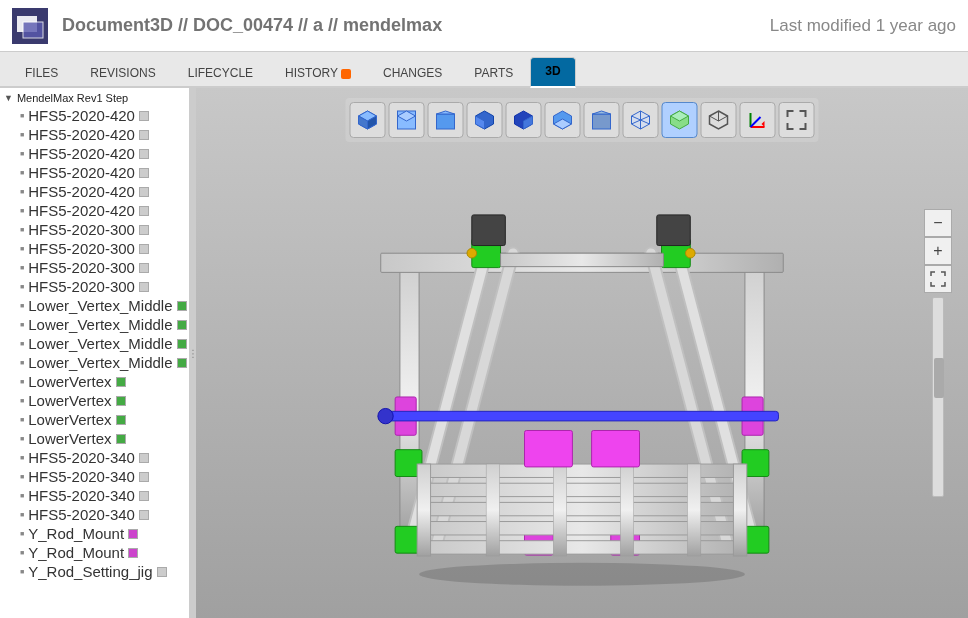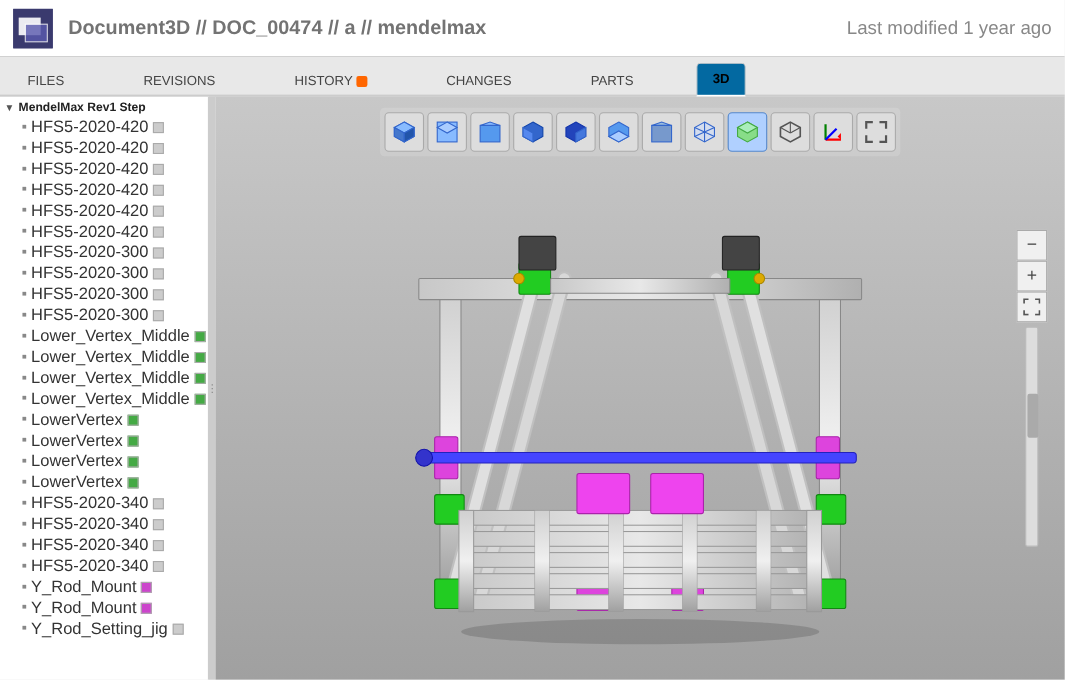--- a/index.html
+++ b/index.html
@@ -33,21 +33,20 @@
     }
 
     
     .tabs {
       display: flex;
       align-items: flex-end;
       background: #e8e8e8;
       border-bottom: 2px solid #ccc;
       padding: 0 10px;
       height: 36px;
-      gap: 40px;
     }
     .tab {
       padding: 6px 14px;
       font-size: 12px;
       color: #444;
       cursor: pointer;
       border: 1px solid transparent;
       border-bottom: none;
       border-radius: 4px 4px 0 0;
       margin-right: 2px;
@@ -97,21 +96,21 @@
     }
     .tree-content::-webkit-scrollbar { width: 8px; }
     .tree-content::-webkit-scrollbar-track { background: #f5f5f5; }
     .tree-content::-webkit-scrollbar-thumb { background: #bbb; border-radius: 4px; }
 
     .tree-root {
       display: flex;
       align-items: center;
       padding: 2px 4px;
       font-size: 11px;
-      font-weight: bold;
+      font-weight: normal;
       cursor: pointer;
       color: #222;
     }
     .tree-root::before {
       content: '▼';
       font-size: 9px;
       margin-right: 4px;
       color: #555;
     }
     .tree-item {
@@ -265,20 +264,21 @@
       <rect x="11" y="14" width="20" height="16" fill="#5a5aae" opacity="0.8" stroke="#fff" stroke-width="1"></rect>
     </svg>
   </div>
   <div class="header-title">Document3D // DOC_00474 // a // mendelmax</div>
   <div class="header-modified">Last modified 1 year ago</div>
 </div>
 
 <div class="tabs">
   <div class="tab">FILES</div>
   <div class="tab">REVISIONS</div>
+  <div class="tab">LIFECYCLE</div>
   <div class="tab">
     <span>HISTORY</span><span class="tab-rss"></span>
   </div>
   <div class="tab">CHANGES</div>
   <div class="tab">PARTS</div>
   <div class="tab active">3D</div>
 </div>
 
 <div class="main">
 

